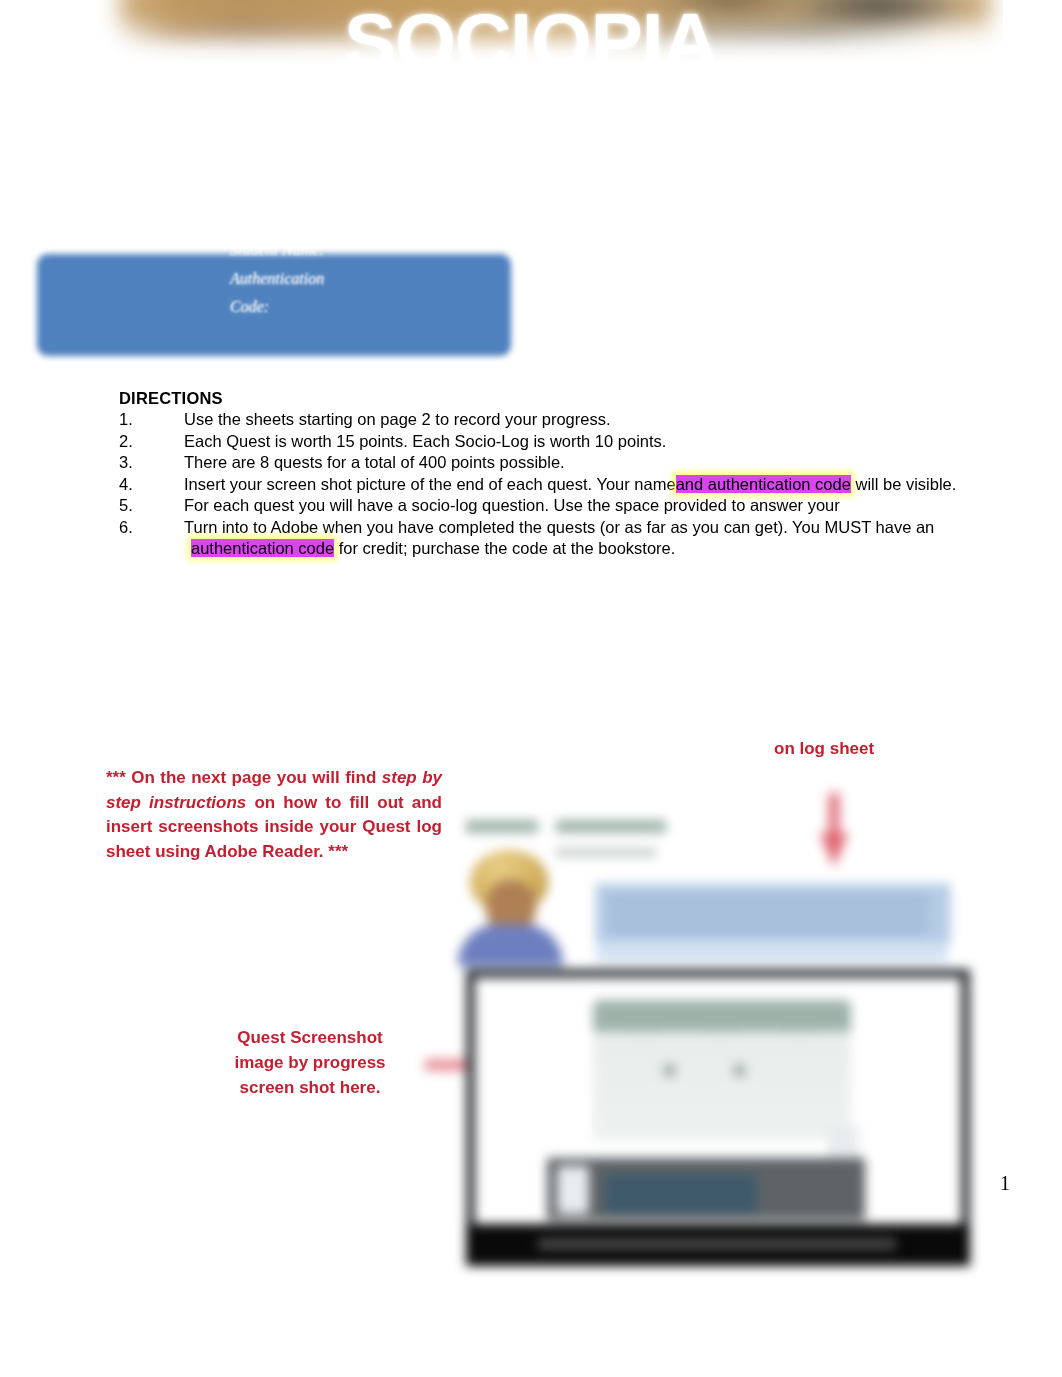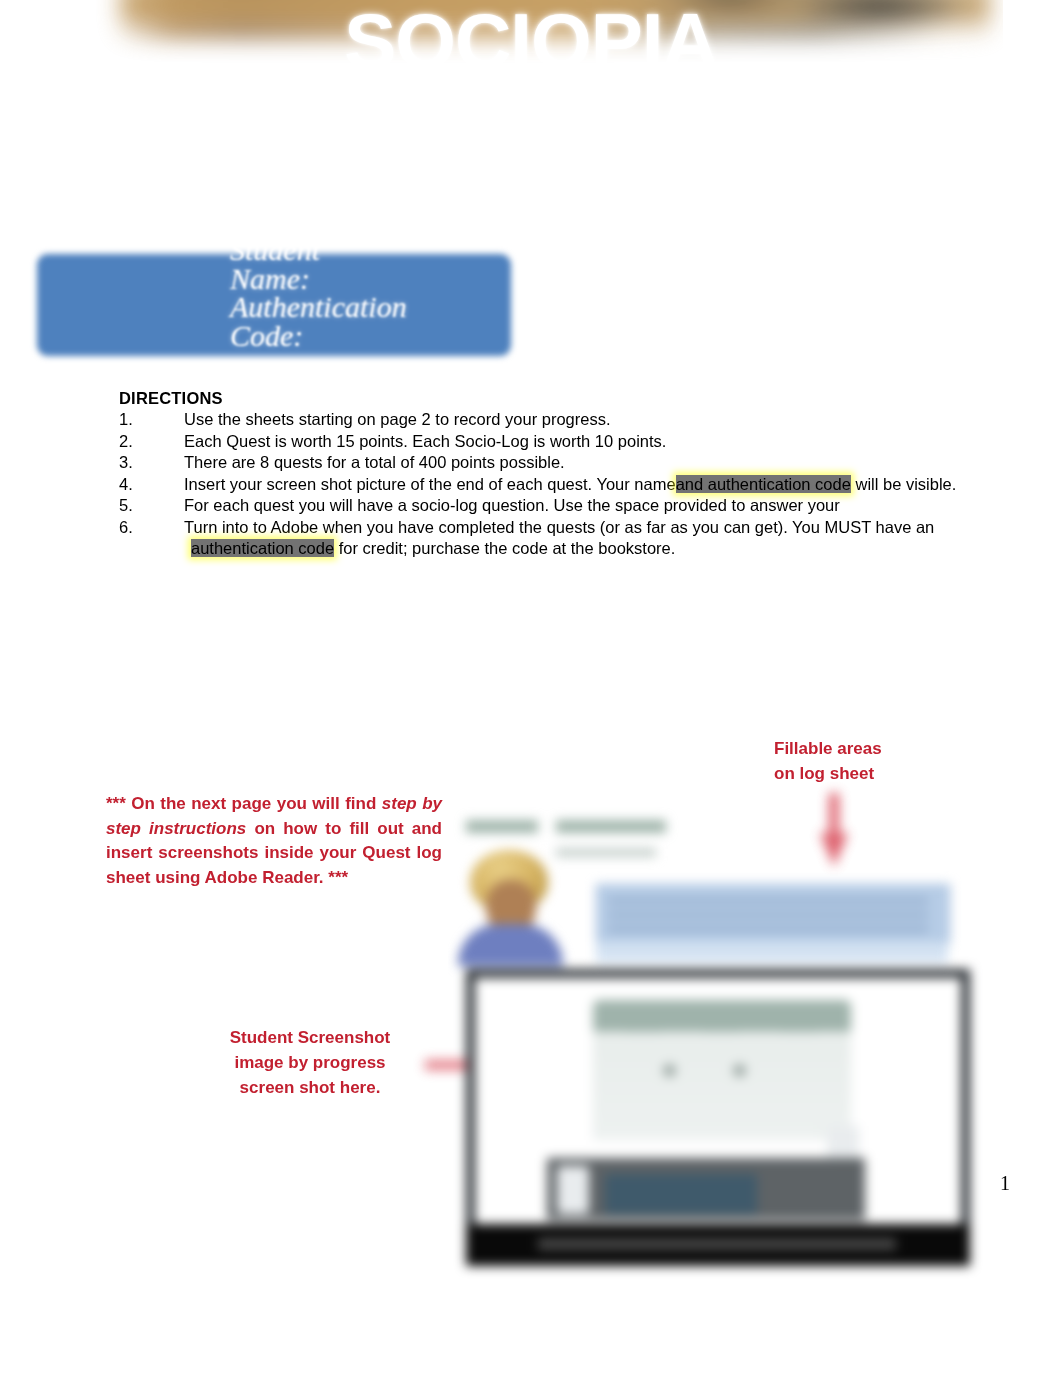--- a/index.html
+++ b/index.html
@@ -79,21 +79,21 @@
     border-radius: 11px;
     filter: blur(3.2px);
   }
   #info-text {
     position: absolute;
     left: 230px;
     top: 236px;
     width: 100px;
     font-family: "Liberation Serif", serif;
     font-style: italic;
-    font-size: 30px;
+    font-size: 16px;
     line-height: 28.5px;
     color: #ffffff;
     text-shadow: 0 0 5px rgba(255,255,255,0.55);
     filter: blur(0.9px);
   }
 
   
   #directions {
     position: absolute;
     left: 83px;
@@ -118,36 +118,35 @@
   }
   .dir-text {
     flex: 1 1 auto;
   }
   .dir-cont {
     padding-left: 72px;
     font-size: 16.5px;
     line-height: 21.5px;
   }
   .hl {
-    background: #737373;
+    background: #d946ef;
     box-shadow: 0 0 7px 3px rgba(255,255,0,0.55);
   }
 
   
   #callout-left {
     position: absolute;
     left: 106px;
     top: 766px;
     width: 336px;
     color: #C22030;
     font-weight: bold;
     font-size: 17px;
     line-height: 24.6px;
     text-align: justify;
-    margin-top: 26px;
   }
   #callout-left .ital {
     font-style: italic;
   }
   #callout-top-right {
     position: absolute;
     left: 774px;
     top: 737px;
     width: 250px;
     color: #C22030;
@@ -376,31 +375,30 @@
   <div class="dir-row">
     <span class="dir-num">6.</span>
     <span class="dir-text">Turn into to Adobe when you have completed the quests (or as far as you can get). You MUST have an</span>
   </div>
   <div class="dir-cont"><span class="hl">authentication code</span><span> for credit; purchase the code at the bookstore.</span></div>
 </div>
 
 <div id="callout-left"><span>*** On the next page you will find </span><span class="ital">step by step instructions</span><span> on how to fill out and insert screenshots inside your Quest log  sheet using Adobe Reader. ***</span></div>
 
 <div id="callout-top-right">
-  <div>Fillable areas</div>
   <div>on log sheet</div>
 </div>
 
 <div id="arrow-down">
   <div class="shaft"></div>
   <div class="head"></div>
 </div>
 
 <div id="callout-insert">
-  <div>Student Screenshot</div>
+  <div>Quest Screenshot</div>
   <div>image by progress</div>
   <div>screen shot here.</div>
 </div>
 
 <div id="arrow-right">
   <div class="shaft"></div>
   <div class="head"></div>
 </div>
 
 <div id="preview-wrap">

